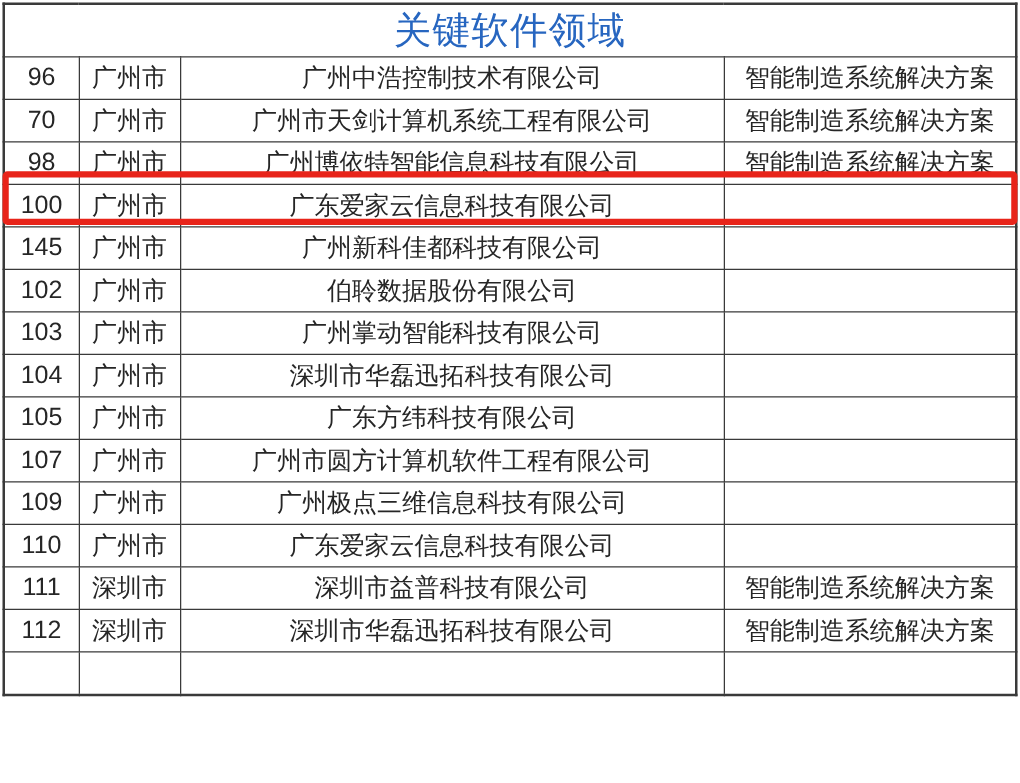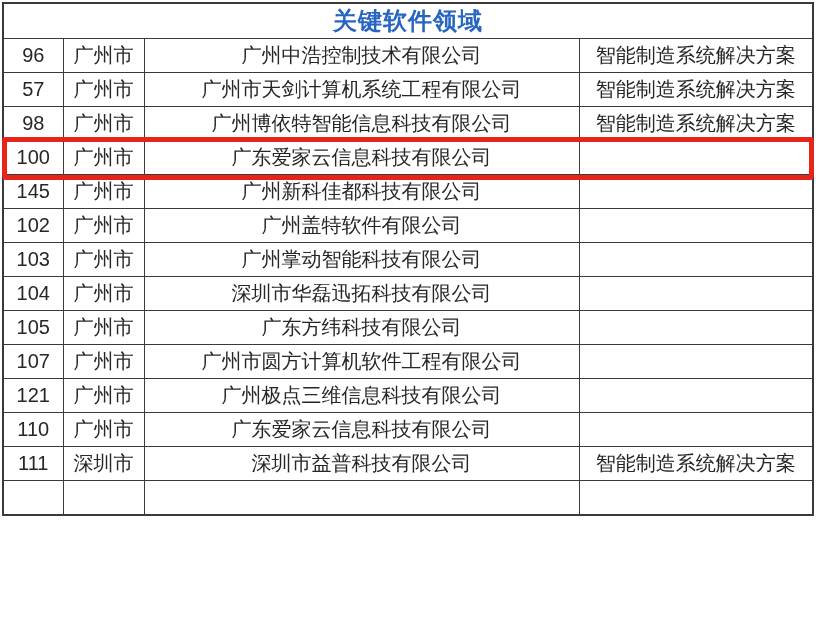--- a/index.html
+++ b/index.html
@@ -33,22 +33,22 @@
   td{
     border:1px solid var(--grid);
     text-align:center;
     vertical-align:middle;
     overflow:hidden;
     white-space:nowrap;
     padding:0 2px;
   }
   .title-cell{
     height:34px;
-    font-size:24px;
-    font-weight:bold;
+    font-size:30px;
+    font-weight:normal;
     color:var(--title-blue);
     letter-spacing:1px;
   }
   tbody td{
     height:33px;
     font-size:20px;
   }
   .col-no   {width:60px;}
   .col-city {width:81px;}
   .col-company {width:435px;}
@@ -81,21 +81,21 @@
     </thead>
     <tbody>
 
     <tr>
     <td>96</td>
     <td>广州市</td>
     <td>广州中浩控制技术有限公司</td>
     <td>智能制造系统解决方案</td>
   </tr>
         <tr>
-    <td>57</td>
+    <td>70</td>
     <td>广州市</td>
     <td>广州市天剑计算机系统工程有限公司</td>
     <td>智能制造系统解决方案</td>
   </tr>
         <tr>
     <td>98</td>
     <td>广州市</td>
     <td>广州博依特智能信息科技有限公司</td>
     <td>智能制造系统解决方案</td>
   </tr>
@@ -107,21 +107,21 @@
   </tr>
         <tr>
     <td>145</td>
     <td>广州市</td>
     <td>广州新科佳都科技有限公司</td>
     <td></td>
   </tr>
         <tr>
     <td>102</td>
     <td>广州市</td>
-    <td>广州盖特软件有限公司</td>
+    <td>伯聆数据股份有限公司</td>
     <td></td>
   </tr>
         <tr>
     <td>103</td>
     <td>广州市</td>
     <td>广州掌动智能科技有限公司</td>
     <td></td>
   </tr>
         <tr>
     <td>104</td>
@@ -135,37 +135,43 @@
     <td>广东方纬科技有限公司</td>
     <td></td>
   </tr>
         <tr>
     <td>107</td>
     <td>广州市</td>
     <td>广州市圆方计算机软件工程有限公司</td>
     <td></td>
   </tr>
         <tr>
-    <td>121</td>
+    <td>109</td>
     <td>广州市</td>
     <td>广州极点三维信息科技有限公司</td>
     <td></td>
   </tr>
         <tr>
     <td>110</td>
     <td>广州市</td>
     <td>广东爱家云信息科技有限公司</td>
     <td></td>
   </tr>
         <tr>
     <td>111</td>
     <td>深圳市</td>
     <td>深圳市益普科技有限公司</td>
     <td>智能制造系统解决方案</td>
   </tr>
+        <tr>
+    <td>112</td>
+    <td>深圳市</td>
+    <td>深圳市华磊迅拓科技有限公司</td>
+    <td>智能制造系统解决方案</td>
+  </tr>
       </tbody>
     <tbody>
       <tr>
         <td></td>
         <td></td>
         <td></td>
         <td></td>
       </tr>
     </tbody>
   </table>

